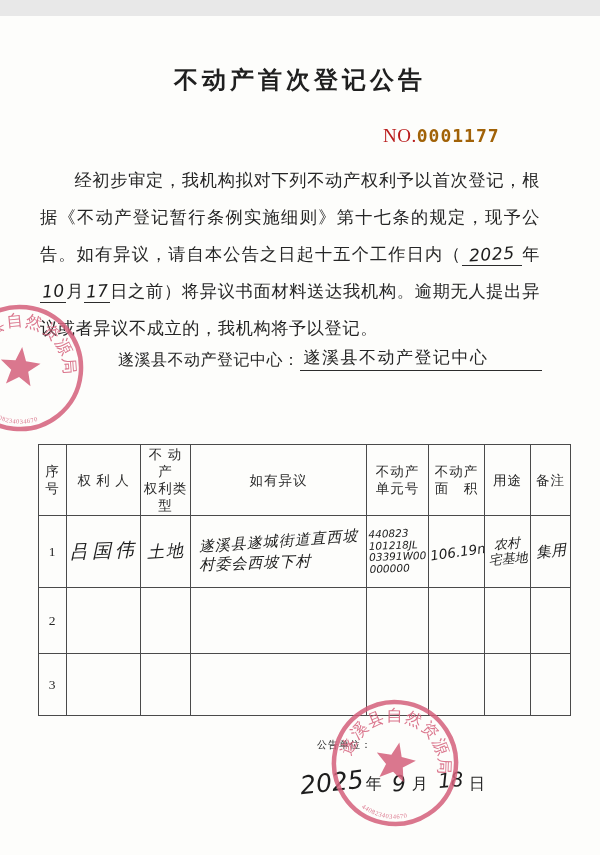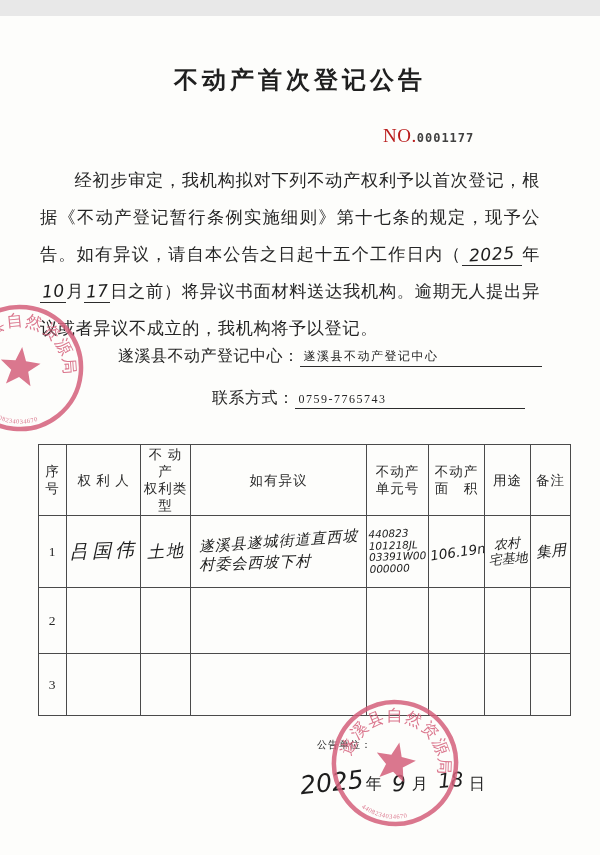--- a/index.html
+++ b/index.html
@@ -17,22 +17,22 @@
     position:absolute;top:48px;left:0;width:100%;
     text-align:center;font-size:24px;font-weight:700;letter-spacing:4px;
     color:#1f1f1f;
   }
   .no-line{
     position:absolute;top:109px;left:383px;
     font-size:19px;letter-spacing:0.5px;white-space:nowrap;
   }
   .no-prefix{color:#b91c1c;font-family:"Liberation Serif",serif;}
   .no-digits{
-    color:#404040;font-family:"DejaVu Sans Mono",monospace;
-    font-weight:700;font-size:12px;letter-spacing:1px;
+    color:#a16207;font-family:"DejaVu Sans Mono",monospace;
+    font-weight:700;font-size:18px;letter-spacing:1px;
   }
   
   .body-par{
     position:absolute;top:146px;left:40px;width:500px;
     font-size:17.2px;line-height:37px;text-align:justify;
     text-indent:2em;letter-spacing:0.6px;margin:0;
   }
   .blank{
     display:inline-block;border-bottom:1.6px solid #2c2c2c;
     text-align:center;text-indent:0;line-height:20px;
@@ -43,21 +43,21 @@
   .hw{
     font-family:"DejaVu Sans",sans-serif;
     color:#1d1d1d;font-style:italic;
   }
   .blank .hw{display:inline-block;font-size:17px;transform:rotate(-4deg);}
   
   .addr-line{position:absolute;top:330px;left:118px;font-size:16px;letter-spacing:0.5px;white-space:nowrap;}
   .contact-line{position:absolute;top:372px;left:212px;font-size:16px;letter-spacing:0.5px;white-space:nowrap;}
   .fill-line{
     display:inline-block;border-bottom:1.6px solid #2c2c2c;
-    font-size:12px;padding:0 6px 1px 4px;letter-spacing:1.5px;vertical-align:bottom;
+    font-size:17px;padding:0 6px 1px 4px;letter-spacing:1.5px;vertical-align:bottom;
   }
   .fill-addr{min-width:232px;}
   .fill-phone{min-width:220px;font-family:"Liberation Serif",serif;}
   
   table.reg{
     position:absolute;top:428px;left:38px;
     width:532px;border-collapse:collapse;table-layout:fixed;
   }
   table.reg td{
     border:1.5px solid #4a4a4a;
@@ -102,23 +102,20 @@
   <div class="no-line">
     <span class="no-prefix">NO.</span><span class="no-digits">0001177</span>
   </div>
 
   <p class="body-par"><span>经初步审定，我机构拟对下列不动产权利予以首次登记，根据《不动产登记暂行条例实施细则》第十七条的规定，现予公告。如有异议，请自本公告之日起十五个工作日内（</span><span class="blank blank-year"><span class="hw">2025</span></span><span>年</span><span class="blank blank-sm"><span class="hw">10</span></span><span>月</span><span class="blank blank-sm"><span class="hw">17</span></span><span>日之前）将异议书面材料送达我机构。逾期无人提出异议或者异议不成立的，我机构将予以登记。</span></p>
 
   <div class="addr-line">
     <span>遂溪县不动产登记中心：</span><span class="fill-line fill-addr">遂溪县不动产登记中心</span>
   </div>
 
-  <div class="contact-line">
-    <span>联系方式：</span><span class="fill-line fill-phone">0759-7765743</span>
-  </div>
 
   <table class="reg">
     <colgroup>
       <col style="width:28px">
         <col style="width:74px">
         <col style="width:50px">
         <col style="width:176px">
       <col style="width:62px">
         <col style="width:56px">
         <col style="width:46px">

